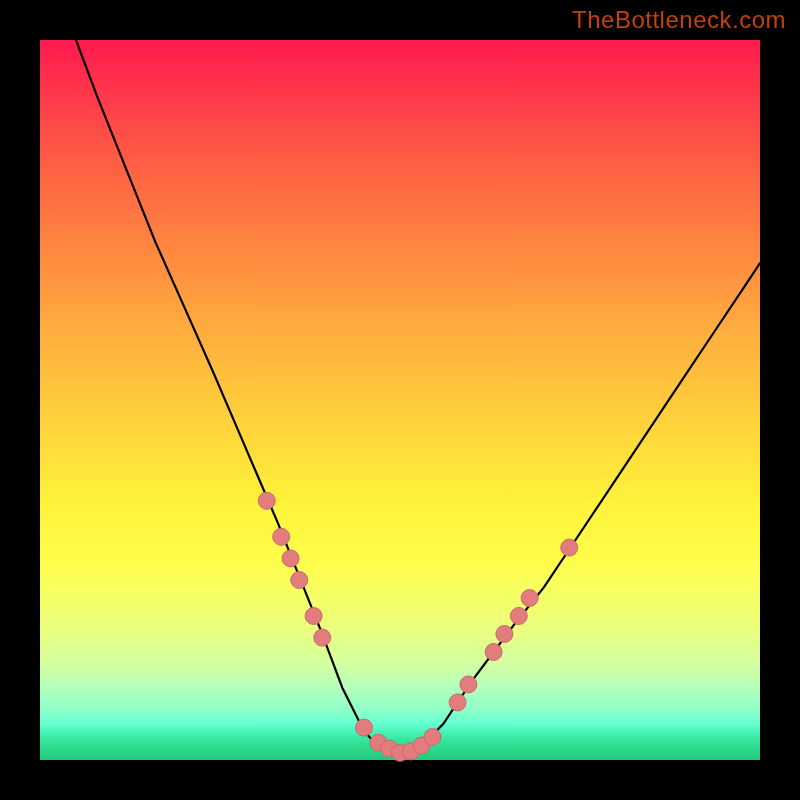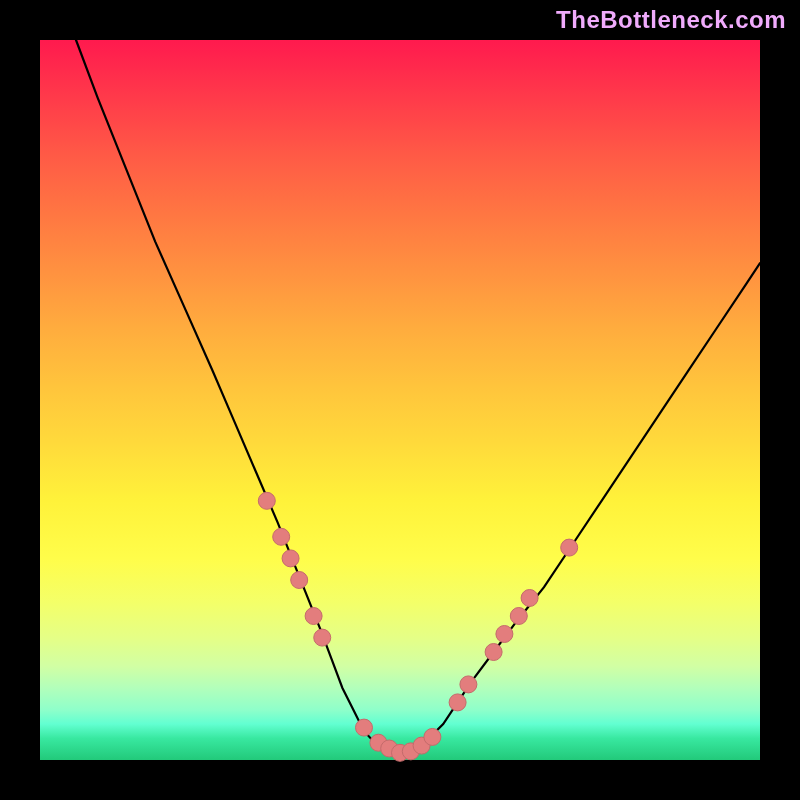--- a/index.html
+++ b/index.html
@@ -43,23 +43,23 @@
       #8fffca 93%,
       #62ffd1 95%,
       #38e8a0 97%,
       #22c97a 100%
     );
   }
   .watermark {
     position: absolute;
     top: 6px;
     right: 14px;
-    color: #f0abfc;
+    color: #c2410c;
     font-size: 24px;
-    font-weight: 700;
+    font-weight: 400;
     letter-spacing: 0.5px;
     user-select: none;
   }
   svg.curve {
     position: absolute;
     left: 0;
     top: 0;
     width: 720px;
     height: 720px;
     overflow: visible;

